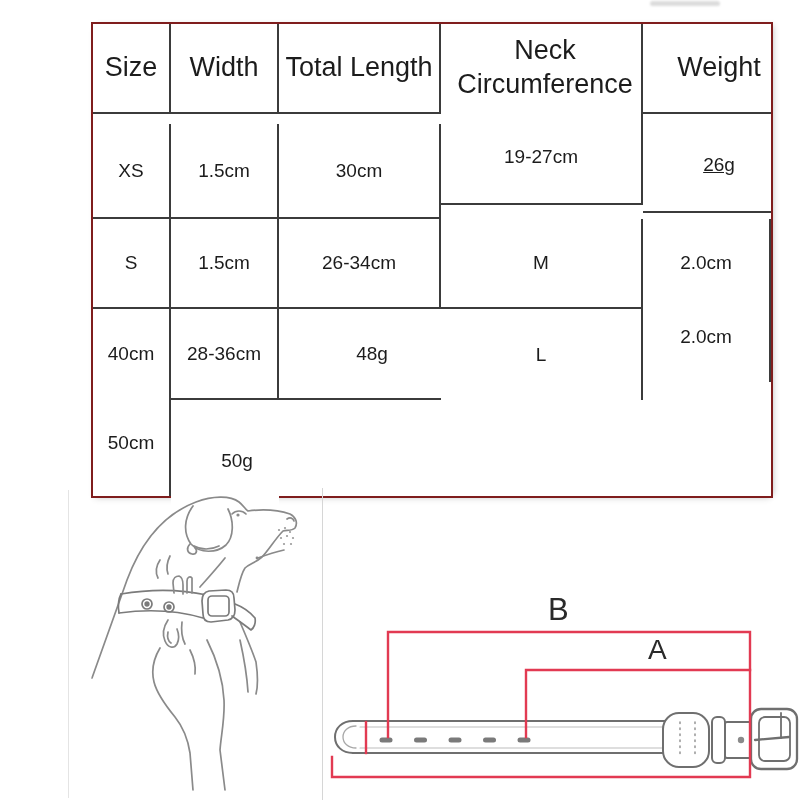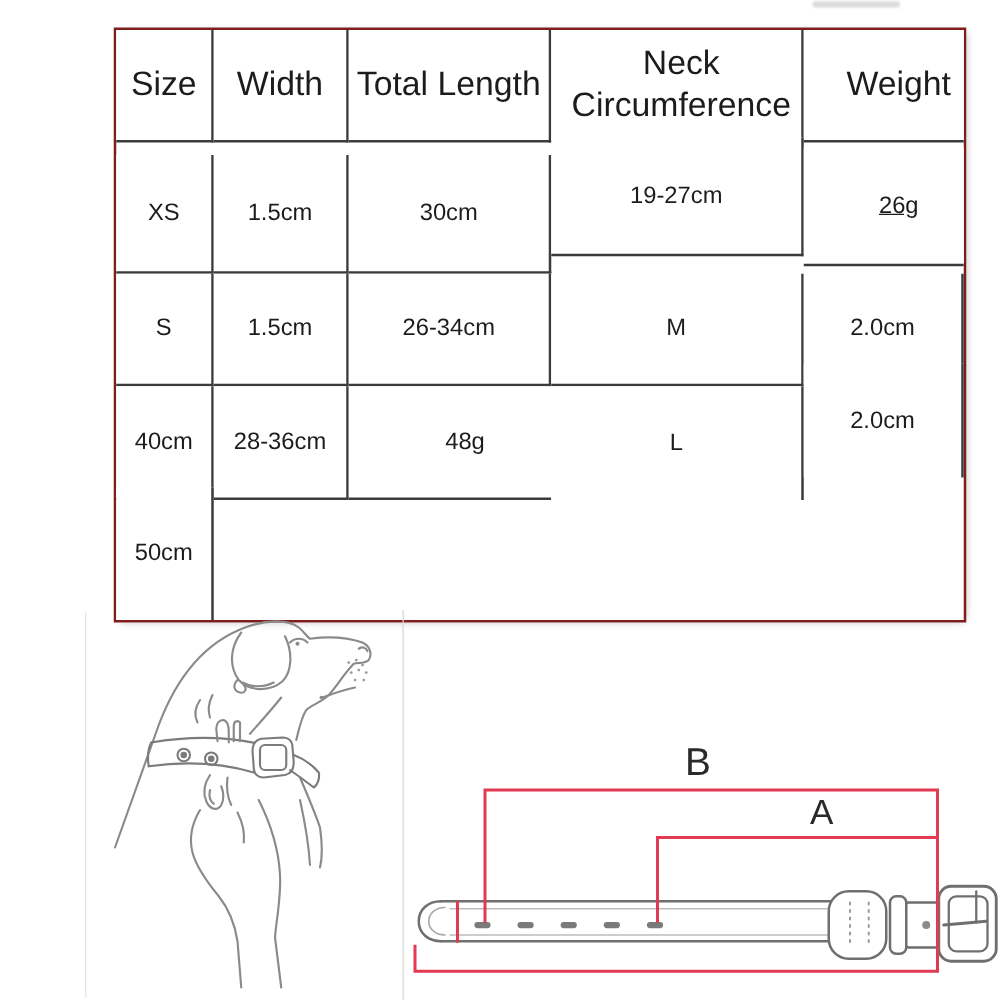--- a/index.html
+++ b/index.html
@@ -63,20 +63,21 @@
 
   <div class="cell data r3 c0">M</div>
   <div class="cell data r3 c1">2.0cm</div>
   <div class="cell data r3 c2">40cm</div>
   <div class="cell data r3 c3">28-36cm</div>
   <div class="cell data r3 c4">48g</div>
 
   <div class="cell data r4 c0">L</div>
   <div class="cell data r4 c1">2.0cm</div>
   <div class="cell data r4 c2">50cm</div>
+  <div class="cell data r4 c4">50g</div>
 </div>
 
 <div class="smudge"></div>
 <div class="seam left"></div>
 <div class="seam right"></div>
 
 <svg class="art" viewBox="0 480 800 320">
 
   <g fill="none" stroke-linecap="round" stroke-linejoin="round" stroke-width="1.7" stroke="#8a8a8a">
 

